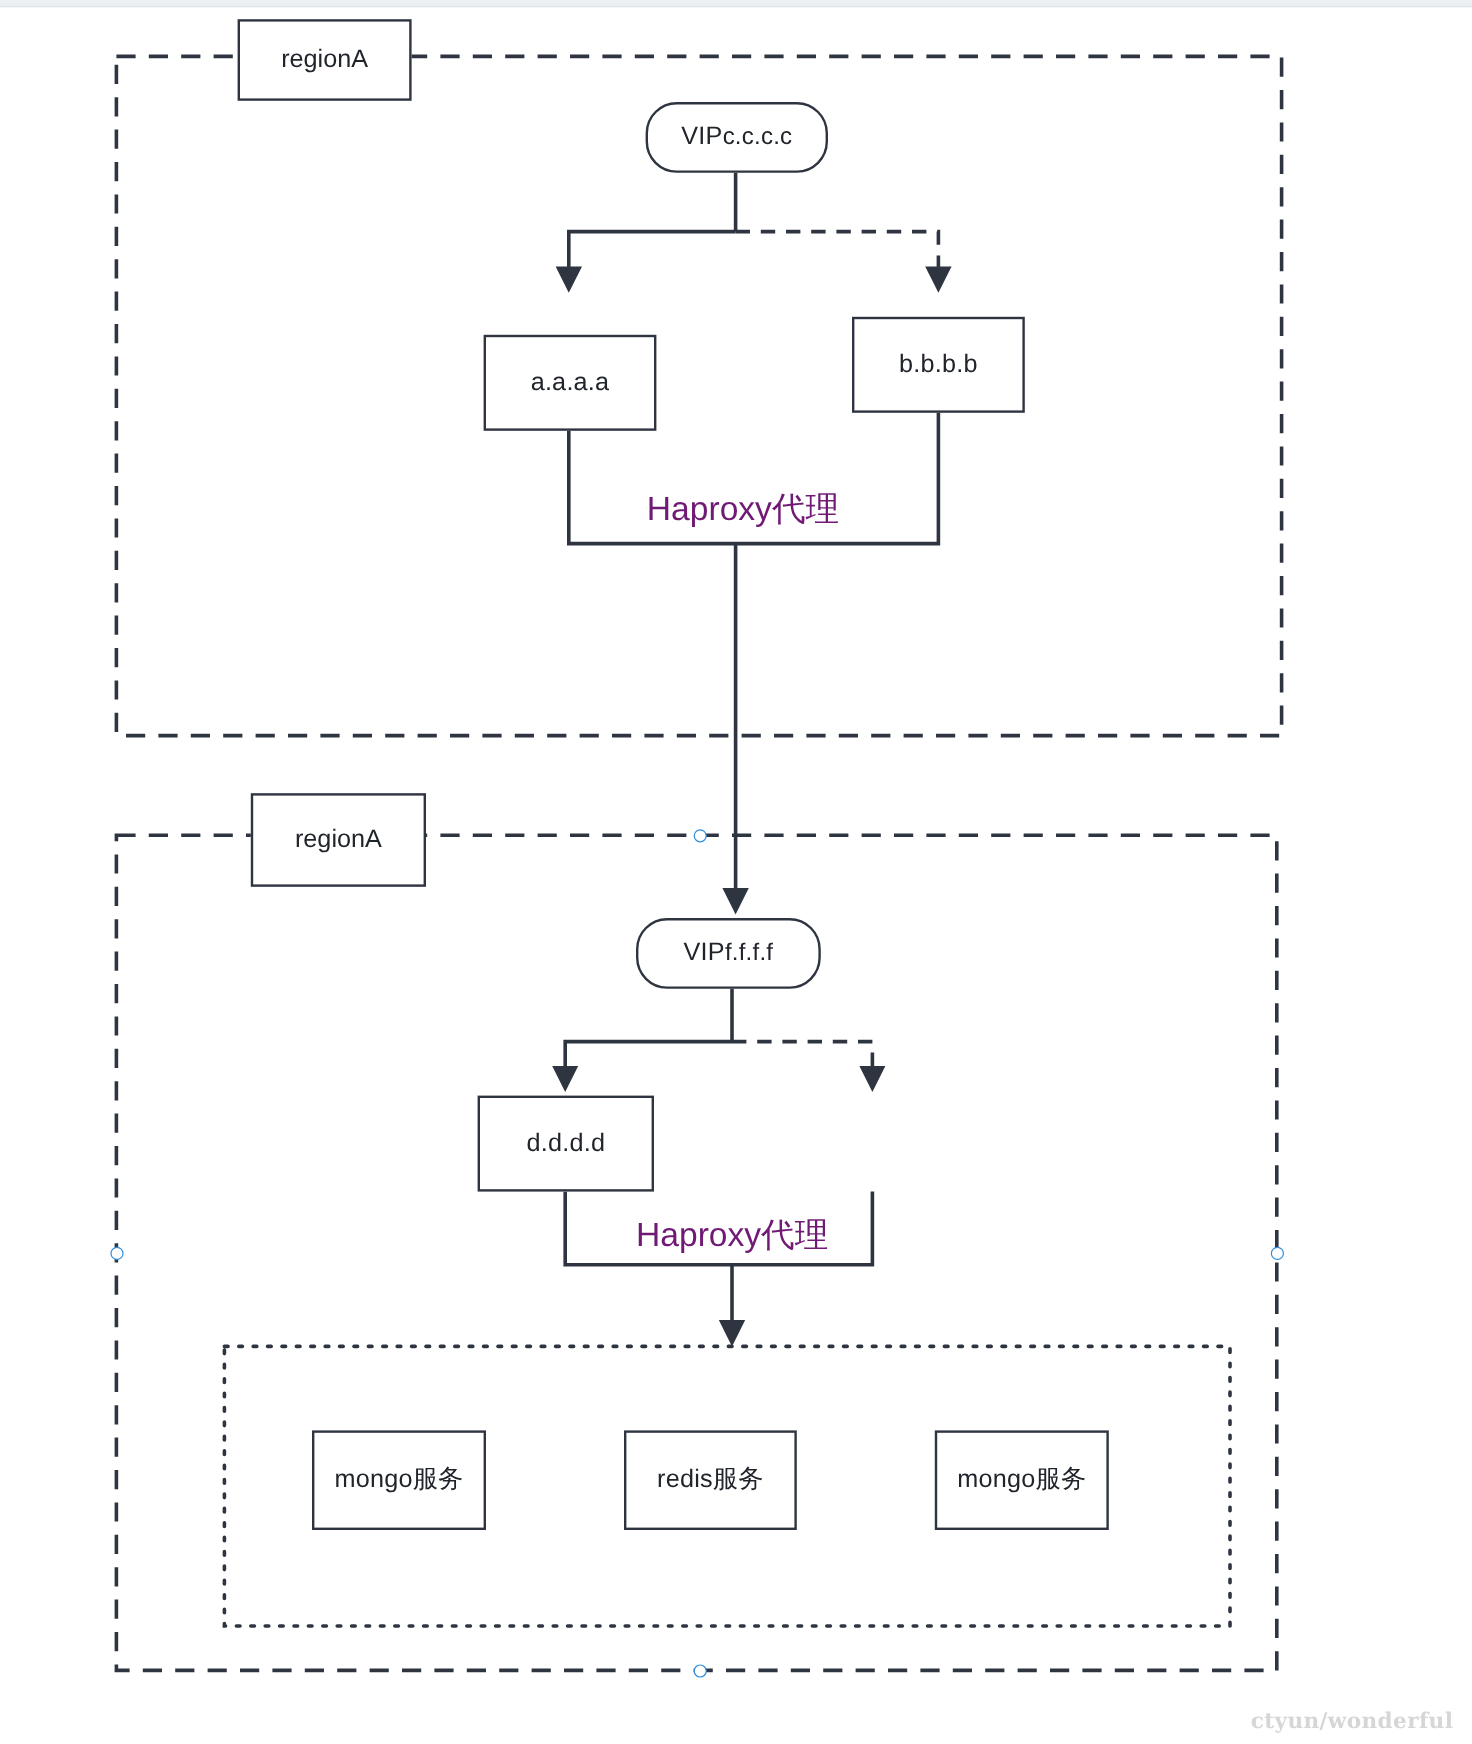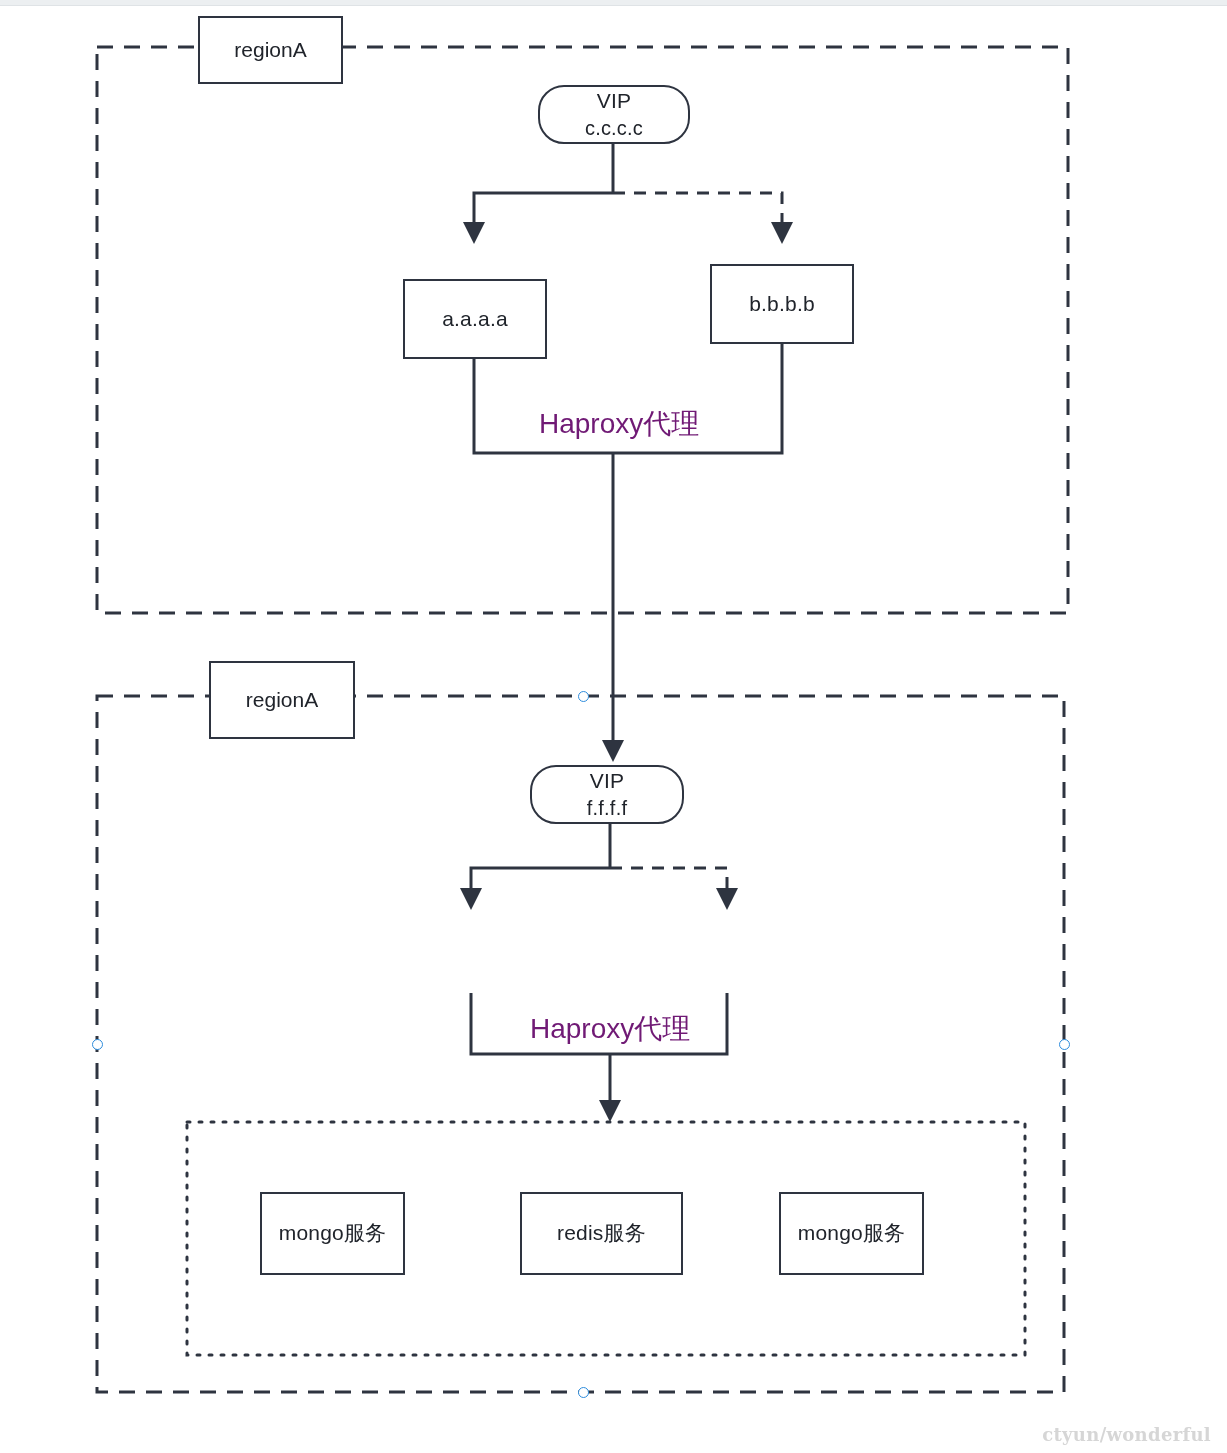--- a/index.html
+++ b/index.html
@@ -32,21 +32,21 @@
     width: 1227px;
     height: 1453px;
     overflow: visible;
   }
   .node {
     position: absolute;
     box-sizing: border-box;
     background: #ffffff;
     border: 2.5px solid #2e3440;
     display: flex;
-    flex-direction: column;
+    flex-direction: row;
     align-items: center;
     justify-content: center;
     color: #20242b;
     font-size: 21px;
     line-height: 1.35;
     text-align: center;
     letter-spacing: 0.2px;
   }
   .node.rounded {
     border-radius: 26px;
@@ -158,31 +158,34 @@
 
   <div class="edge-label" style="left:533px; top:405px;">
     <span>Haproxy代理</span>
   </div>
 
   <div class="node rounded" style="left:530px; top:765px; width:154px; height:59px;">
     <span>VIP</span>
     <span class="line2">f.f.f.f</span>
   </div>
 
+  <div class="node" style="left:398px; top:913px; width:147px; height:80px;">
+    <span>d.d.d.d</span>
+  </div>
 
 
   <div class="edge-label" style="left:524px; top:1010px;">
     <span>Haproxy代理</span>
   </div>
 
   <div class="node" style="left:260px; top:1192px; width:145px; height:83px;">
     <span>mongo服务</span>
   </div>
 
-  <div class="node" style="left:520px; top:1192px; width:163px; height:83px;">
+  <div class="node" style="left:520px; top:1192px; width:144px; height:83px;">
     <span>redis服务</span>
   </div>
 
   <div class="node" style="left:779px; top:1192px; width:145px; height:83px;text-align:right;">
     <span>mongo服务</span>
   </div>
 
   <div class="handle" style="left:578px; top:691px;"></div>
   <div class="handle" style="left:92px; top:1039px;"></div>
   <div class="handle" style="left:1059px; top:1039px;"></div>

